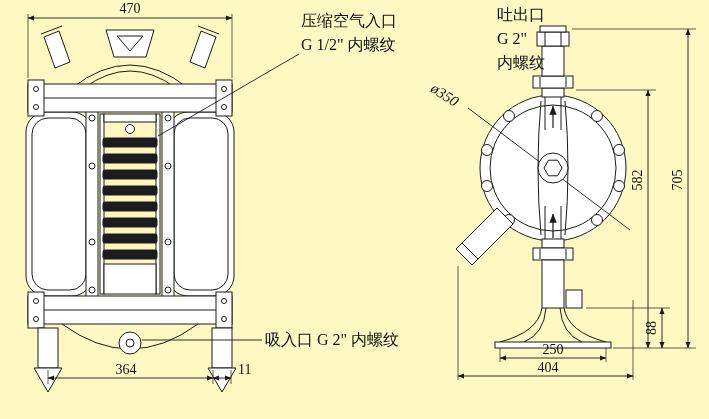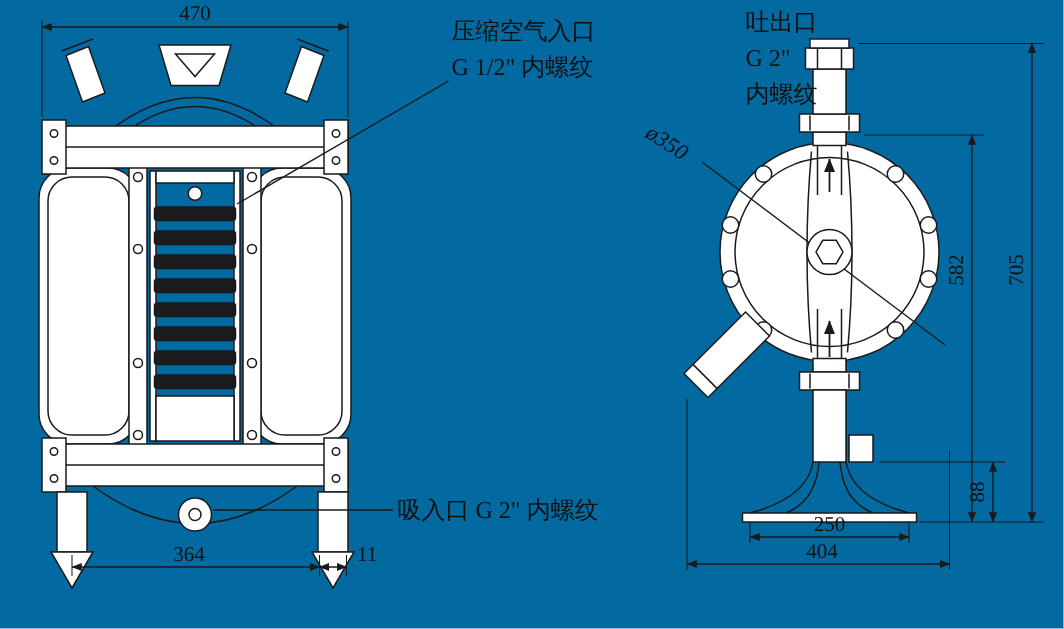--- a/index.html
+++ b/index.html
@@ -1,19 +1,19 @@
 <!DOCTYPE html>
 <html><head>
 <meta charset="utf-8">
 <style>
   html, body { margin: 0; padding: 0; background: #ffffff; }
   .drawing-container {
     position: relative;
     width: 709px; height: 419px;
-    background: #0369a1;
+    background: #fef9c3;
     font-family: "Liberation Serif", "DejaVu Serif", serif;
     overflow: hidden;
   }
   svg { display: block; }
   svg text {
     font-family: "Liberation Serif", "DejaVu Serif", serif;
     fill: #111111;
   }
   .num  { font-size: 14px; }
   .cjk  { font-size: 16px; }

